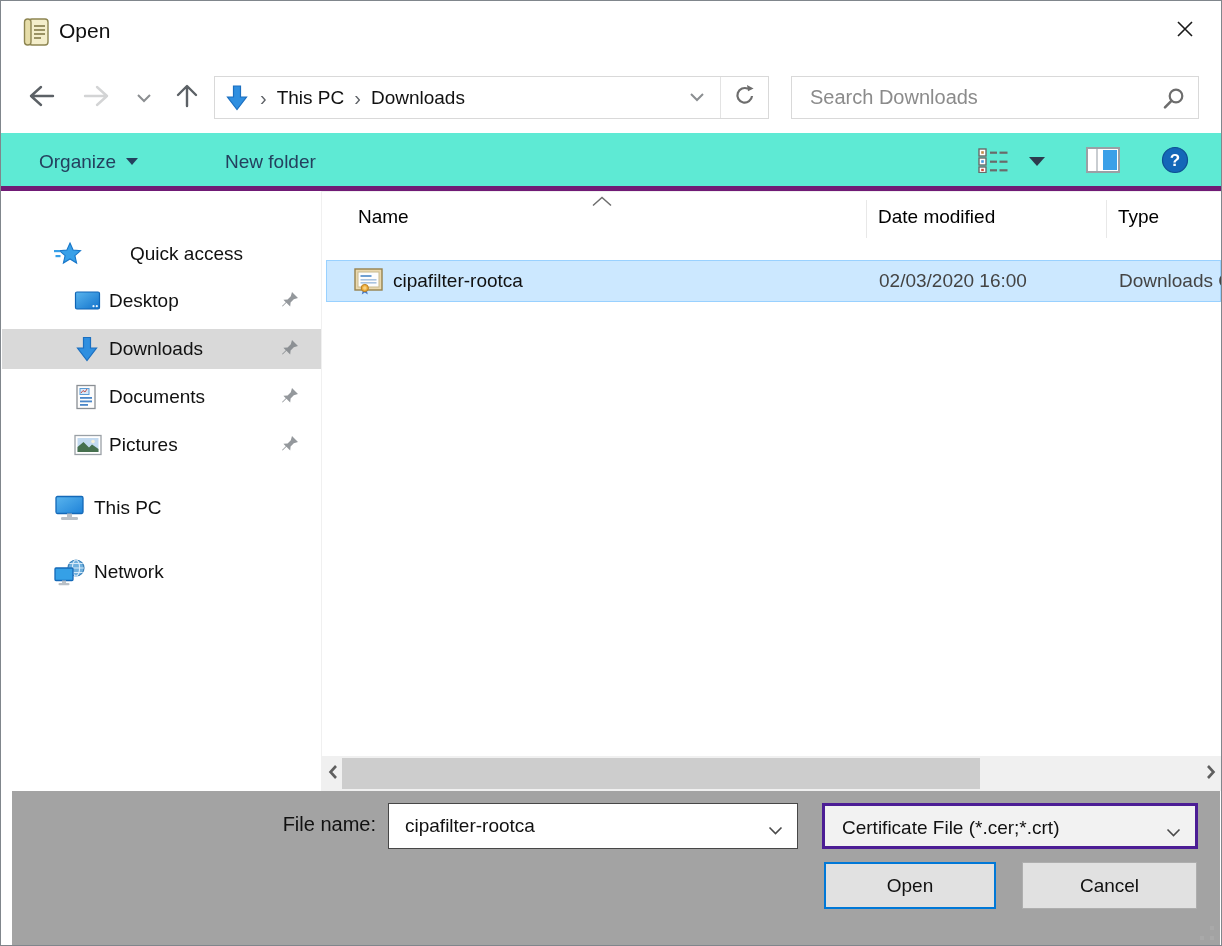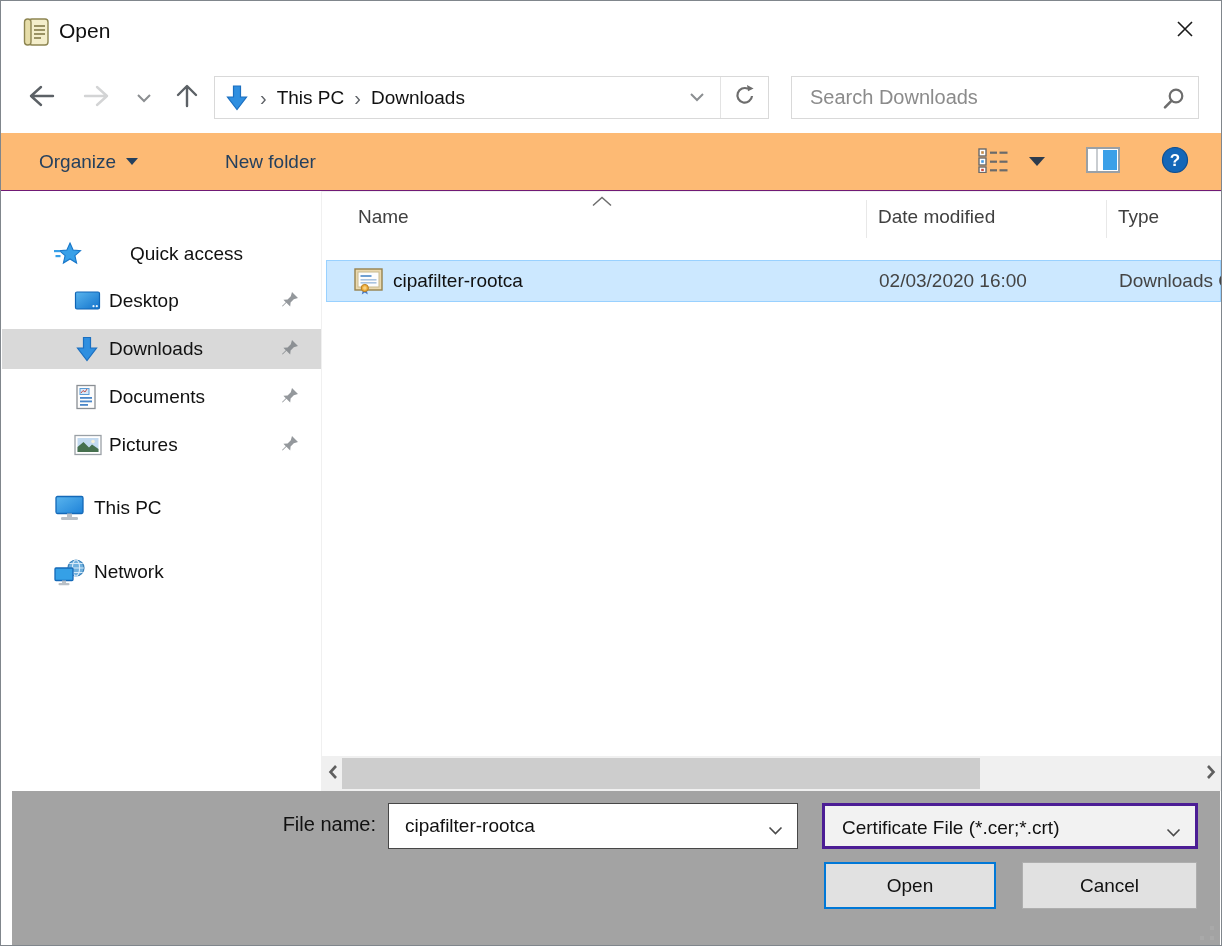--- a/index.html
+++ b/index.html
@@ -37,21 +37,21 @@
   .addr-refresh{ width:47px; display:flex; align-items:center; justify-content:center; background:transparent; border:none; }
 
   .searchbox{ position:absolute; left:790px; top:13px; width:408px; height:43px;
     border:1px solid #d9d9d9; background:#fff; }
   .searchbox input{ position:absolute; left:18px; top:0; width:330px; height:41px; border:none; outline:none;
     font-family:"Liberation Sans", sans-serif; font-size:20px; color:#222; background:transparent; }
   .searchbox input::placeholder{ color:#8b8b8b; opacity:1; }
   .search-icon{ position:absolute; right:13px; top:10px; }
 
   
-  .toolbar{ position:absolute; left:0; top:132px; right:0; height:58px; background:#fdba74; border-bottom:1px solid #701a75; }
+  .toolbar{ position:absolute; left:0; top:132px; right:0; height:58px; background:#5eead4; border-bottom:5px solid #701a75; }
   .tb-item{ position:absolute; top:0; height:57px; display:flex; align-items:center; gap:10px;
     font-size:19px; color:#24405e; background:transparent; border:none; cursor:pointer; }
   .tb-organize{ left:38px; }
   .tb-newfolder{ left:224px; }
   .caret-down{ width:0; height:0; border-left:6px solid transparent; border-right:6px solid transparent; border-top:7px solid #24405e; display:inline-block; }
   .tb-icon-btn{ position:absolute; top:0; height:57px; display:flex; align-items:center; justify-content:center; background:transparent; border:none; cursor:pointer; }
   .tb-views{ left:968px; width:48px; }
   .tb-views-dd{ left:1018px; width:36px; }
   .tb-pane{ left:1078px; width:48px; }
   .tb-help{ left:1150px; width:48px; }
@@ -64,21 +64,21 @@
   .side-item{ position:absolute; left:0; width:319px; height:40px; display:flex; align-items:center; cursor:pointer; }
   .side-item.selected{ background:#d9d9d9; }
   .side-icon{ position:absolute; display:flex; align-items:center; }
   .side-label{ font-size:19px; color:#111; }
   .lvl0 .side-icon{ left:52px; } .lvl0 .side-label{ margin-left:92px; }
   .lvl1 .side-icon{ left:72px; } .lvl1 .side-label{ margin-left:107px; }
   .pin{ position:absolute; right:22px; top:10px; }
 
   
   .filelist{ position:absolute; left:321px; top:190px; right:0; height:565px; background:#fff; border-top:1px solid #f0f0f0; }
-  .col-head{ position:absolute; top:14px; font-size:19px; color:#404040; cursor:pointer; background:transparent; border:none; }
+  .col-head{ position:absolute; top:14px; font-size:19px; color:#000000; cursor:pointer; background:transparent; border:none; }
   .col-name{ left:36px; }
   .col-date{ left:556px; }
   .col-type{ left:796px; }
   .sort-ind{ position:absolute; left:268px; top:1px; }
   .col-sep{ position:absolute; top:8px; width:1px; height:38px; background:#e8e8e8; }
   .sep1{ left:544px; } .sep2{ left:784px; }
 
   .file-row{ position:absolute; left:4px; right:0; top:68px; height:42px;
     background:#cce8ff; border:1px solid #99d1ff; display:flex; align-items:center; cursor:pointer; }
   .row-icon{ position:absolute; left:27px; top:7px; }

